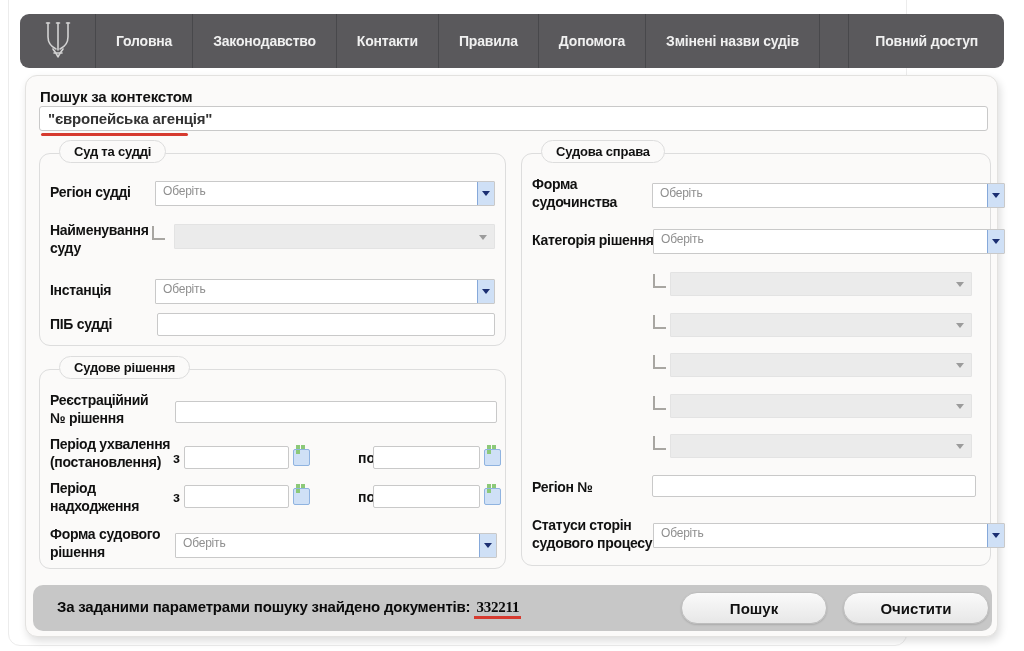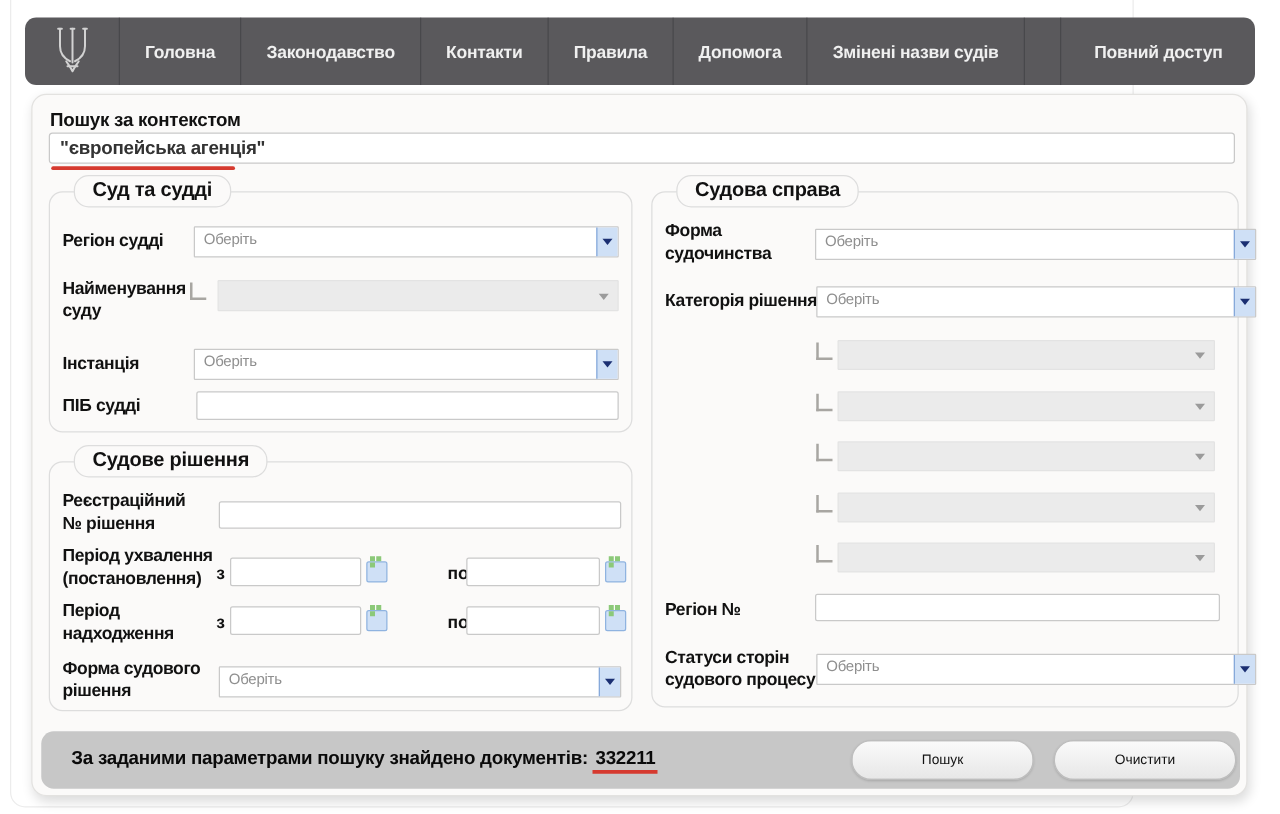--- a/index.html
+++ b/index.html
@@ -31,21 +31,21 @@
   .search-input { position:absolute; left:13px; top:30px; width:949px; height:25px;
     border:1px solid #c9c9c9; border-radius:3px; background:#fff; font-size:15px;
     font-weight:700; color:#333; padding:0 8px;
     font-family:"Liberation Sans","DejaVu Sans",sans-serif; letter-spacing:-0.2px; }
   .red-underline-search { position:absolute; left:15px; top:57px; width:147px;
     height:3px; border-radius:2px; }
 
   
   .fset { position:absolute; border:1px solid #ddd; border-radius:11px; background:transparent; }
   .fset-legend { position:absolute; top:-14px; left:19px; background:#fbfaf9;
-    border:1px solid #ddd; border-radius:12px; padding:3px 14px; font-size:16px;
+    border:1px solid #ddd; border-radius:12px; padding:3px 14px; font-size:13px;
     font-weight:700; color:#111; letter-spacing:-0.2px; white-space:nowrap; }
   #fs-court    { left:13px;  top:77px;  width:467px; height:193px; }
   #fs-decision { left:13px;  top:293px; width:467px; height:200px;padding-left:12px; }
   #fs-case     { left:495px; top:77px;  width:470px; height:413px; }
 
   .flabel { position:absolute; font-size:14px; font-weight:700; color:#111;
     letter-spacing:-0.3px; white-space:pre-line; line-height:1.25; }
 
   
   .sel { position:absolute; display:flex; background:#fff; border:1px solid #c9c9c9;
@@ -79,24 +79,24 @@
   .cal-top { position:absolute; top:0; right:0; width:70%; height:4px; background:#e9853d; }
   .cal-c1 { position:absolute; left:0; bottom:3px; width:4px; height:4px; background:#8cc979; }
   .cal-c2 { position:absolute; left:5px; bottom:3px; width:4px; height:4px; background:#8cc979; }
   .cal-c3 { position:absolute; left:0; bottom:-2px; width:4px; height:4px; background:#8cc979; }
 
   
   .footer-bar { position:absolute; left:7px; top:509px; width:959px; height:46px;
     background:#c7c7c7; border-radius:10px; }
   .results-text { position:absolute; left:24px; top:13px; font-size:15px;
     font-weight:700; color:#0a0a0a; letter-spacing:-0.2px; white-space:nowrap; }
-  .results-count { border-bottom:3px solid #d63a2f; padding:0 2px 1px 2px; }
+  .results-count { border-bottom:3px solid #d63a2f; padding:0 2px 1px 2px;font-family:Liberation Serif, serif; }
   .fbtn { position:absolute; top:7px; width:146px; height:32px; border-radius:16px;
     background:linear-gradient(#fafafa,#e7e7e7); border:1px solid #bdbdbd;
-    font-size:11px; font-weight:400; color:#111; cursor:pointer;
+    font-size:15px; font-weight:700; color:#111; cursor:pointer;
     font-family:"Liberation Sans","DejaVu Sans",sans-serif;
     box-shadow:0 1px 2px rgba(0,0,0,0.15); }
   #btn-search { left:648px; }
   #btn-clear  { left:810px; }
 </style>
 </head>
 <body>
 
 <div id="page">
   <div class="window-frame"></div>

